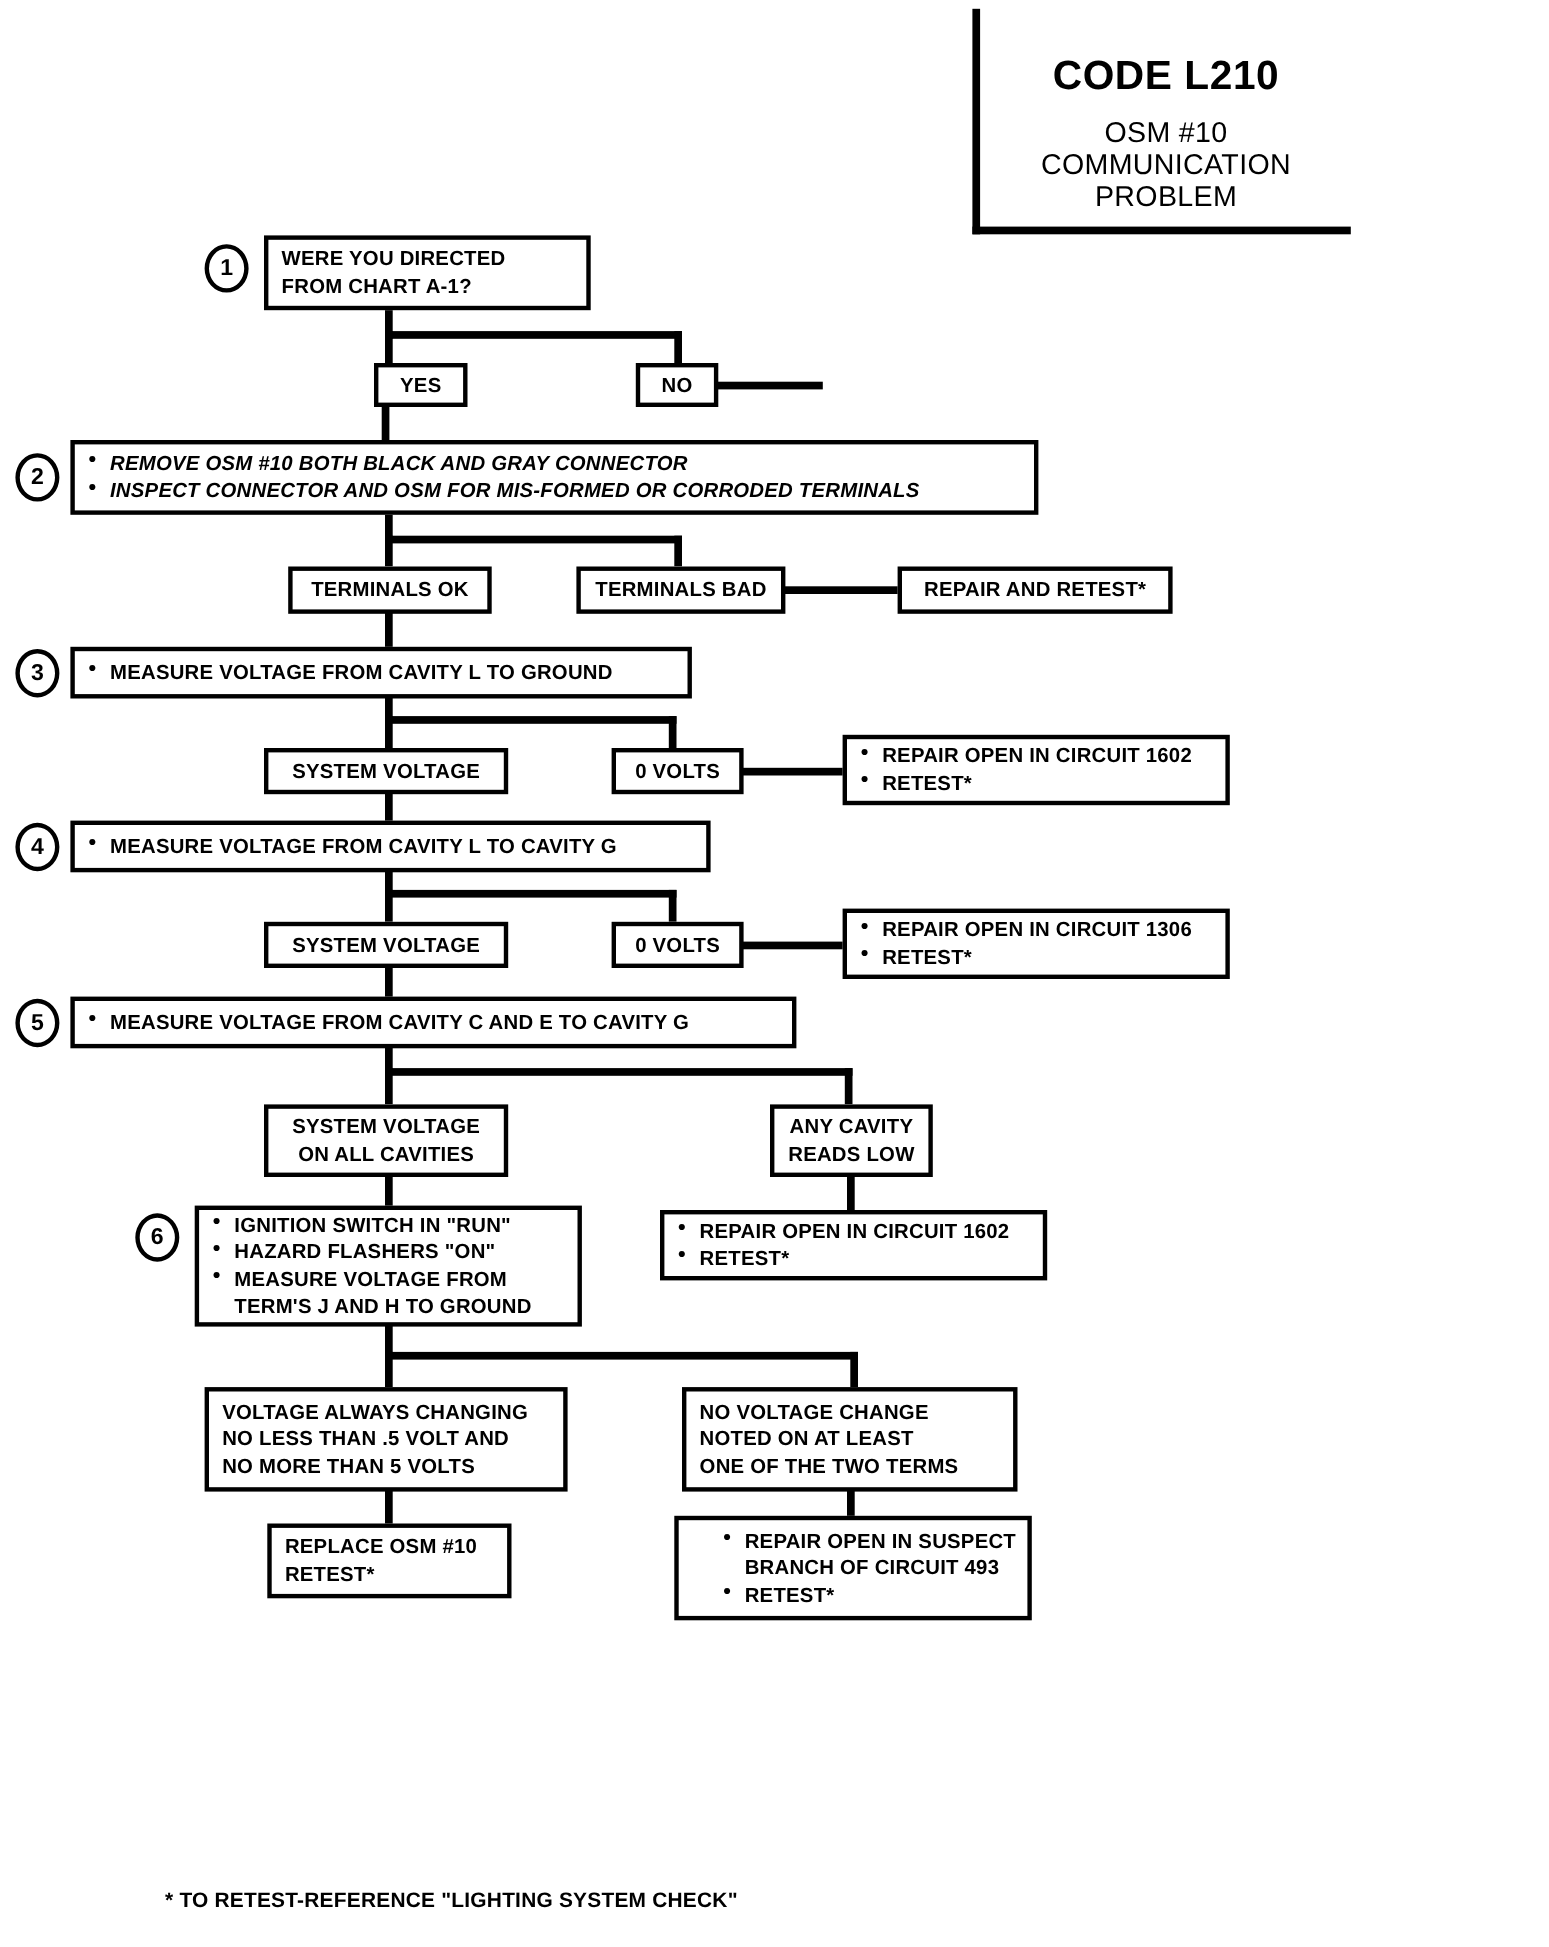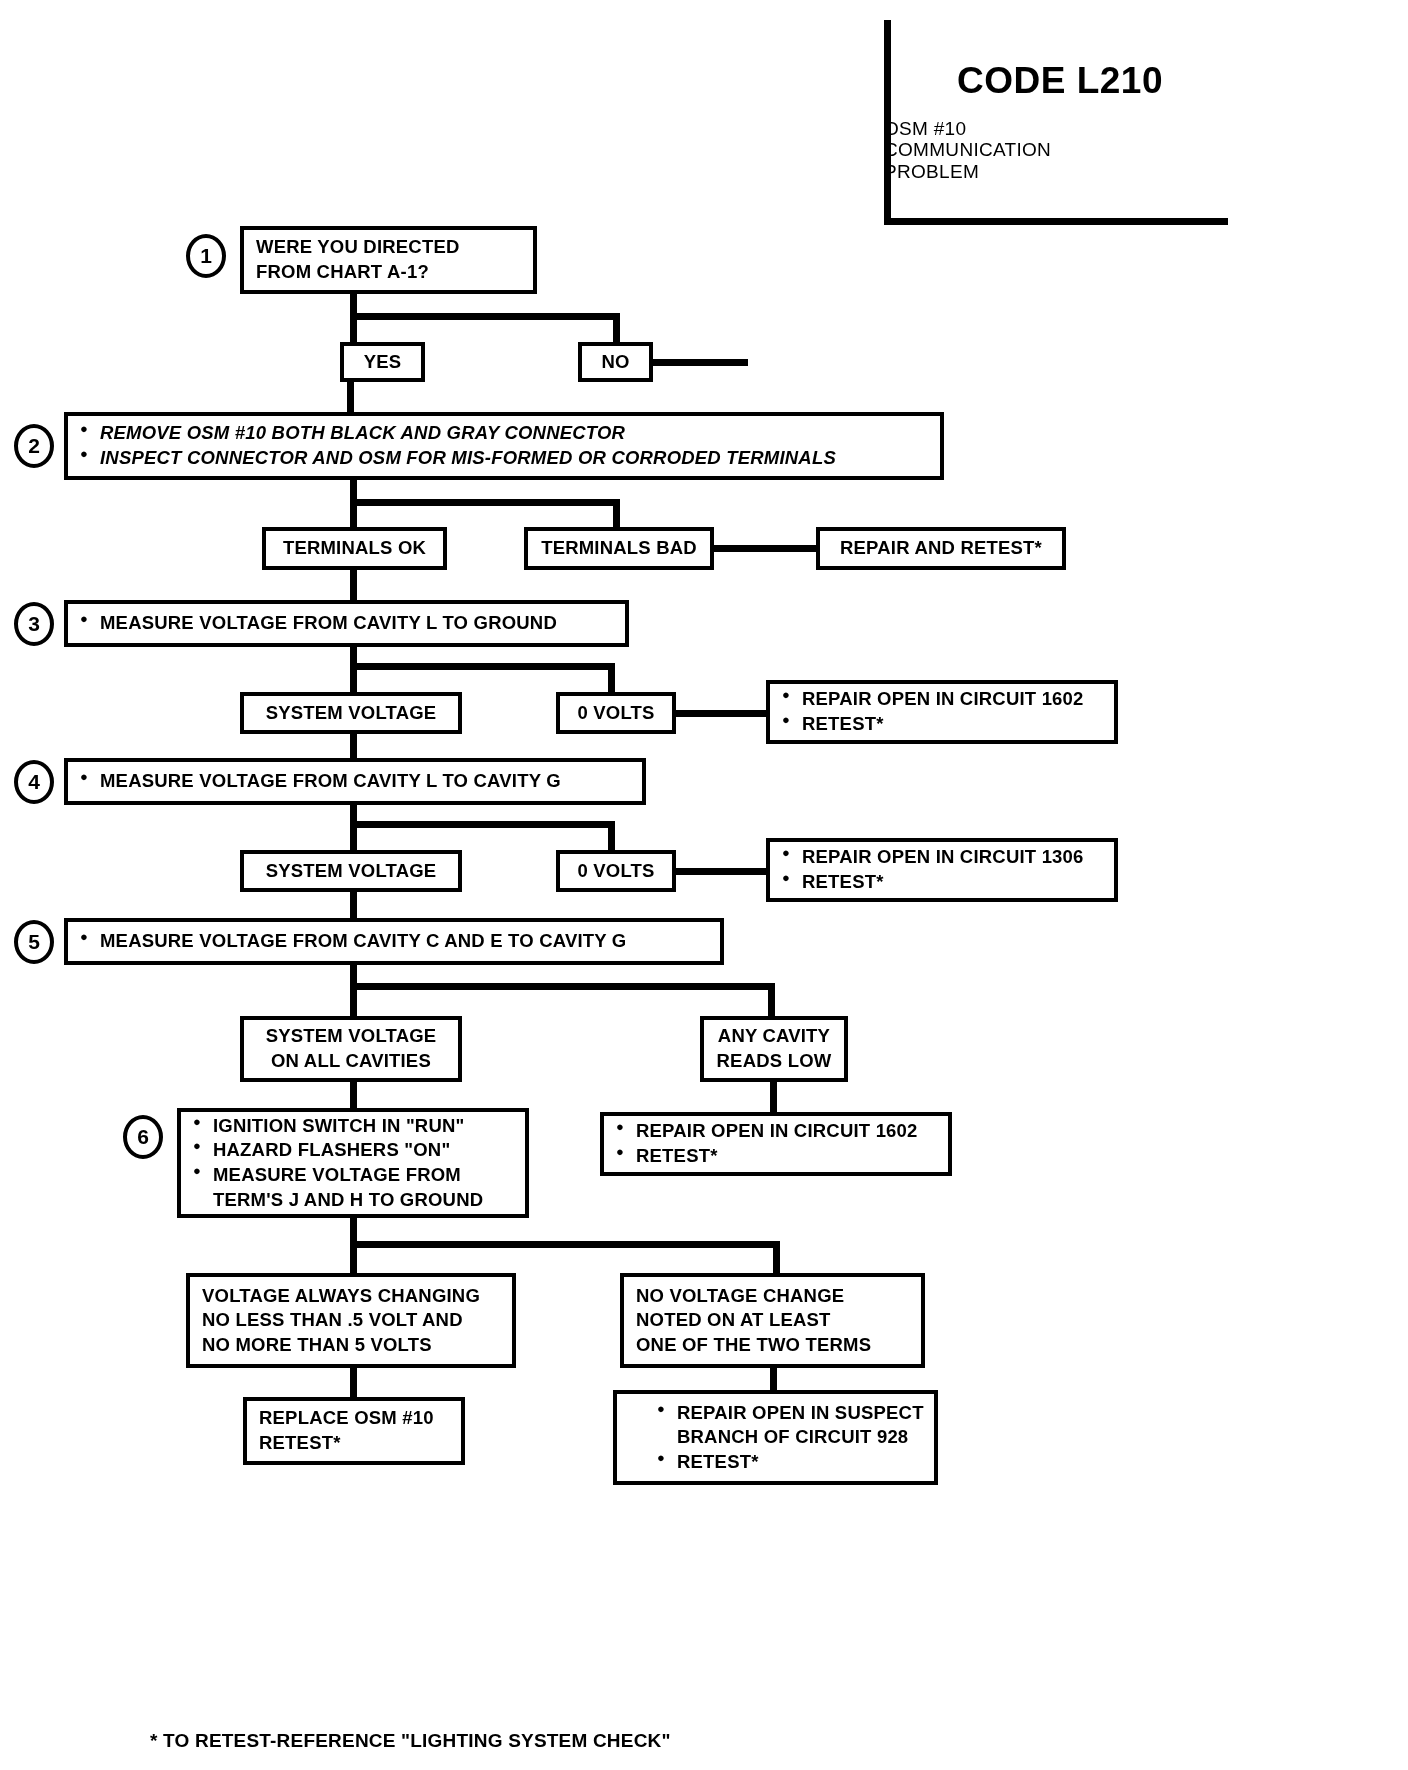--- a/index.html
+++ b/index.html
@@ -1,28 +1,28 @@
 <!DOCTYPE html>
 <html><head>
 <meta charset="utf-8">
 <style>
   html,body{margin:0;padding:0;background:#fff;}
   body{width:1408px;height:1770px;position:relative;
        font-family:"Liberation Sans",sans-serif;color:#000;
        -webkit-font-smoothing:none;}
-  .stage{position:absolute;left:0;top:12px;width:1408px;height:1364px;}
+  .stage{position:absolute;left:0;top:0;width:1408px;height:1364px;}
 
   
   .title-wrap{position:absolute;left:884px;top:8px;width:360px;height:200px;}
   .title-rule-v{position:absolute;left:0;top:0;width:7px;height:205px;background:#000;}
   .title-rule-h{position:absolute;left:0;top:198px;width:344px;height:7px;background:#000;}
   .title-main{position:absolute;left:0;top:42px;width:352px;text-align:center;
               font-size:37px;font-weight:bold;letter-spacing:.5px;line-height:1;}
-  .title-sub{position:absolute;left:0;top:98px;width:352px;text-align:left;
-             font-size:19px;font-weight:normal;line-height:1.12;letter-spacing:.3px;}
+  .title-sub{position:absolute;left:0;top:98px;width:352px;text-align:center;
+             font-size:26px;font-weight:normal;line-height:1.12;letter-spacing:.3px;}
 
   
   .box{position:absolute;border:4px solid #000;background:#fff;box-sizing:border-box;
        font-size:18.5px;font-weight:bold;letter-spacing:.2px;line-height:1.33;
        display:flex;align-items:center;}
   .box .inner{padding:0 12px;width:100%;}
   .box.ctr{justify-content:center;}
   .box.ctr .inner{text-align:center;}
   .line{line-height:1.33;white-space:nowrap;}
   .bullet{position:relative;padding-left:20px;white-space:nowrap;}
@@ -252,20 +252,20 @@
 
   <div class="box" style="left:243px;top:1385px;width:222px;height:68px;">
     <div class="inner">
       <div class="line">REPLACE OSM #10</div>
       <div class="line">RETEST*</div>
     </div>
   </div>
   <div class="box" style="left:613px;top:1378px;width:325px;height:95px;padding-left:28px;">
     <div class="inner">
       <div class="bullet">REPAIR OPEN IN SUSPECT</div>
-      <div class="line" style="padding-left:20px;">BRANCH OF CIRCUIT 928</div>
+      <div class="line" style="padding-left:20px;">BRANCH OF CIRCUIT 493</div>
       <div class="bullet">RETEST*</div>
     </div>
   </div>
 
   <div class="footnote">* TO RETEST-REFERENCE "LIGHTING SYSTEM CHECK"</div>
 
 </div>
 
 </body></html>

